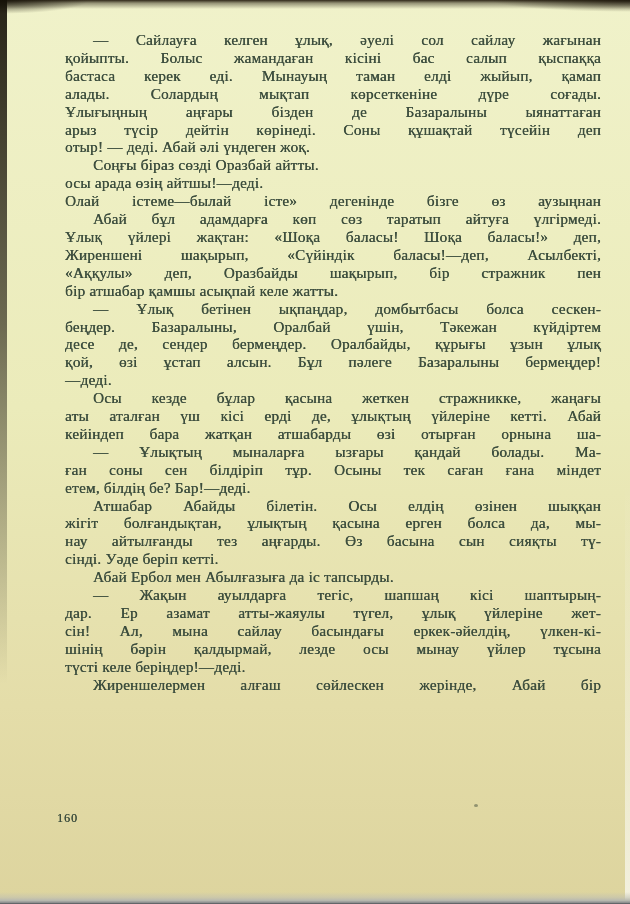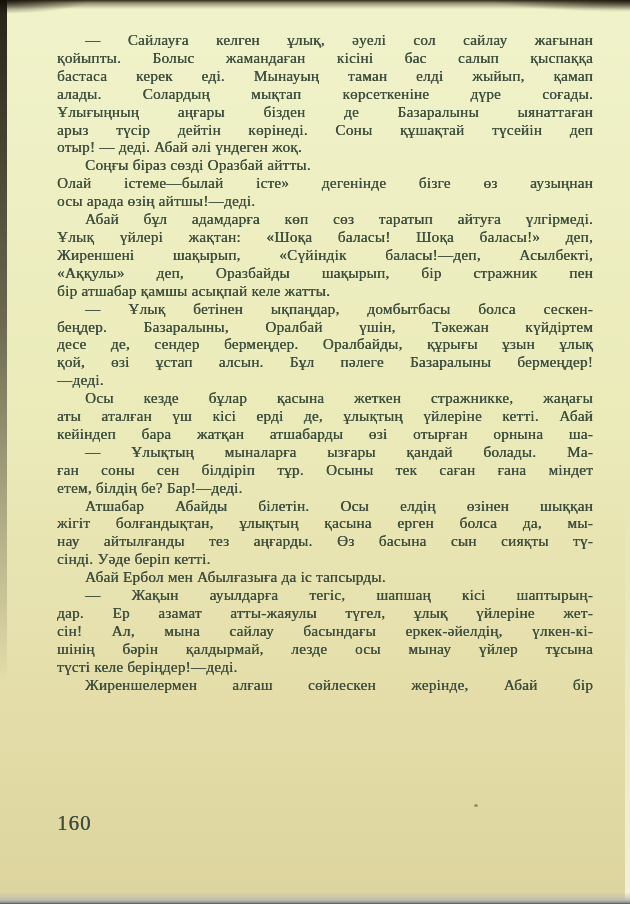--- a/index.html
+++ b/index.html
@@ -51,21 +51,21 @@
     position: absolute; bottom: 0; right: 0; width: 5px; height: 420px;
     background: linear-gradient(to top, rgba(250,250,244,0.75), rgba(250,250,244,0));
   }
   .speck {
     position: absolute; left: 474px; top: 804px; width: 4px; height: 3px;
     border-radius: 50%; background: rgba(80,90,70,0.55);
   }
   
   .text-block {
     position: absolute;
-    left: 57px;
+    left: 65px;
     top: 31px;
     width: 536px;
     color: var(--ink);
     font-size: 15.2px;
     line-height: 17.9px;
     letter-spacing: 0.25px;
     text-shadow: 0.3px 0 0 currentColor; 
   }
   .para { margin: 0; }
   .line {
@@ -73,21 +73,21 @@
     text-align: justify;
     text-align-last: justify;
   }
   .line.first { text-indent: 28px; }
   .line.last { text-align-last: left; }
   .page-number {
     position: absolute;
     left: 57px;
     top: 811px;
     color: var(--ink);
-    font-size: 21px;
+    font-size: 12px;
     letter-spacing: 1px;
     text-shadow: 0.3px 0 0 currentColor;
   }
 </style>
 </head>
 <body>
 
 <div class="page">
   <div class="edge-top"></div>
   <div class="edge-left"></div>
@@ -102,22 +102,22 @@
         <div class="line">бастаса керек еді. Мынауың таман елді жыйып, қамап</div>
         <div class="line">алады. Солардың мықтап көрсеткеніне дүре соғады.</div>
         <div class="line">Ұлығыңның аңғары бізден де Базаралыны ыянаттаған</div>
         <div class="line">арыз түсір дейтін көрінеді. Соны құшақтай түсейін деп</div>
         <div class="line last">отыр! — деді. Абай әлі үндеген жоқ.</div>
       </div>
       <div class="para">
         <div class="line first last">Соңғы біраз сөзді Оразбай айтты.</div>
       </div>
       <div class="para">
+        <div class="line last">осы арада өзің айтшы!—деді.</div>
         <div class="line">Олай істеме—былай  істе» дегенінде бізге өз  аузыңнан</div>
-        <div class="line last">осы арада өзің айтшы!—деді.</div>
       </div>
       <div class="para">
         <div class="line first">Абай бұл адамдарға көп сөз таратып айтуға үлгірмеді.</div>
         <div class="line">Ұлық үйлері жақтан: «Шоқа баласы! Шоқа баласы!» деп,</div>
         <div class="line">Жиреншені шақырып, «Сүйіндік баласы!—деп, Асылбекті,</div>
         <div class="line">«Аққулы» деп, Оразбайды шақырып, бір стражник пен</div>
         <div class="line last">бір атшабар қамшы асықпай келе жатты.</div>
       </div>
       <div class="para">
         <div class="line first">— Ұлық бетінен ықпаңдар, домбытбасы болса сескен-</div>

